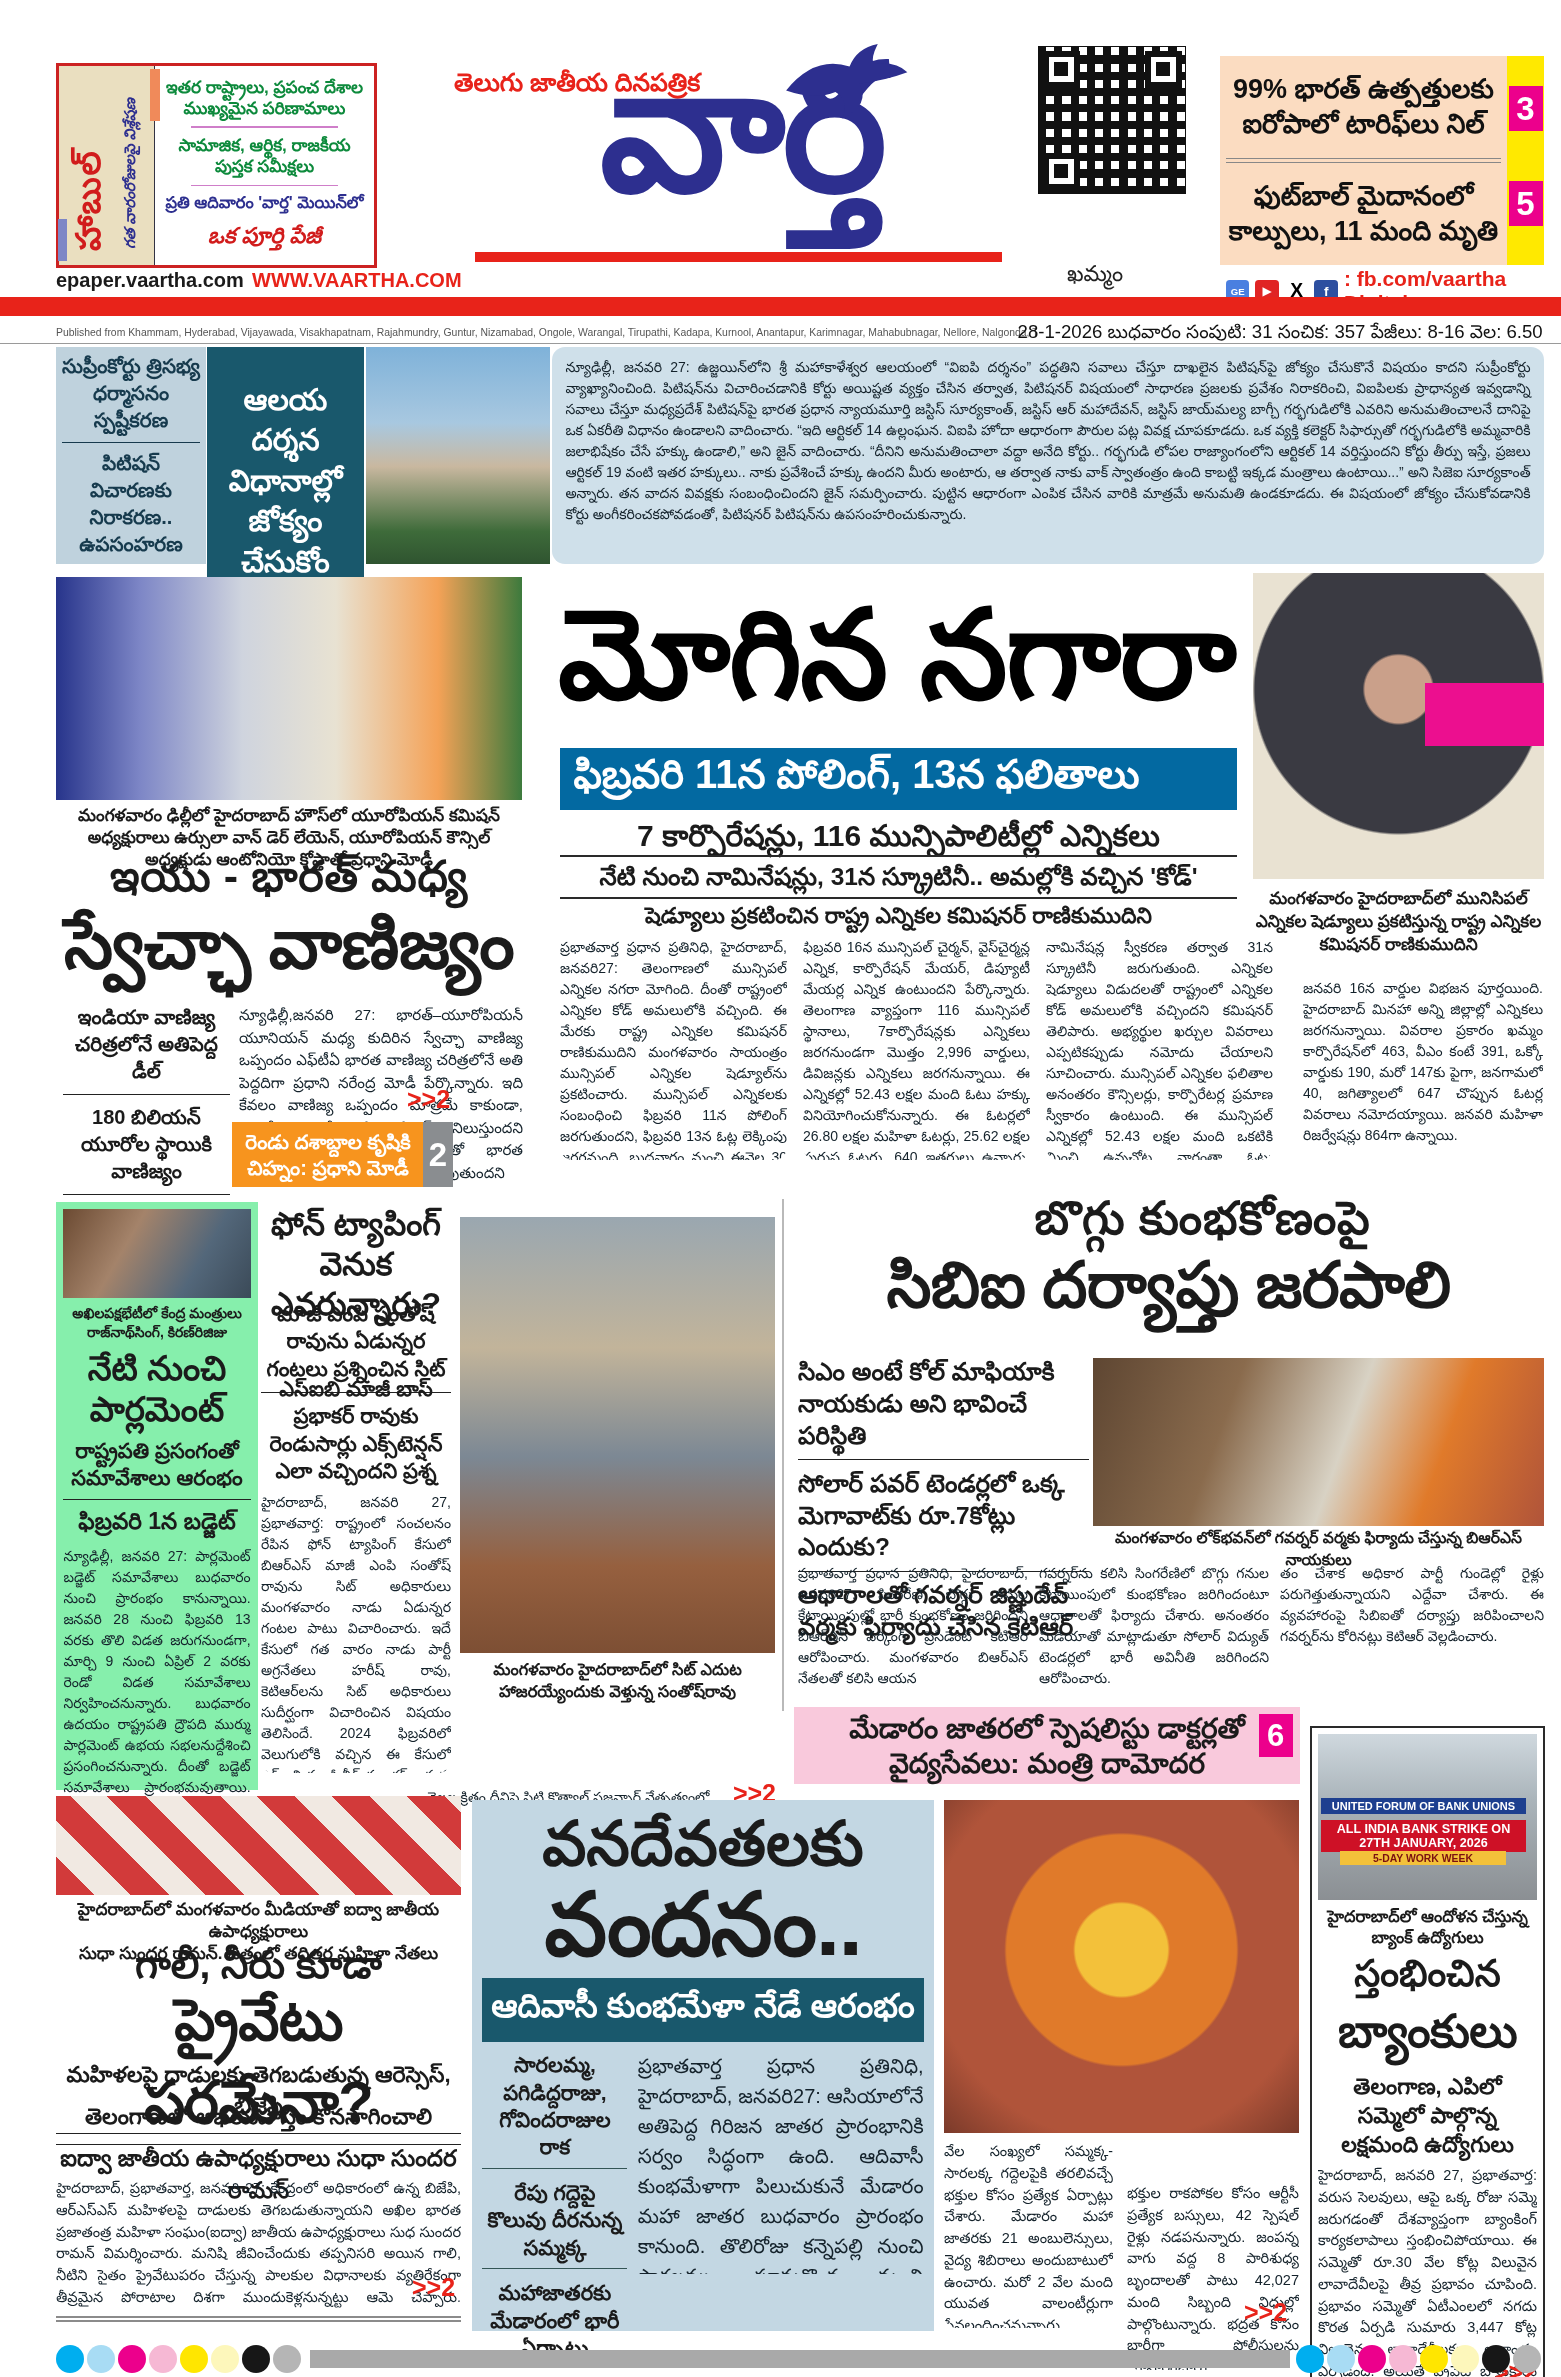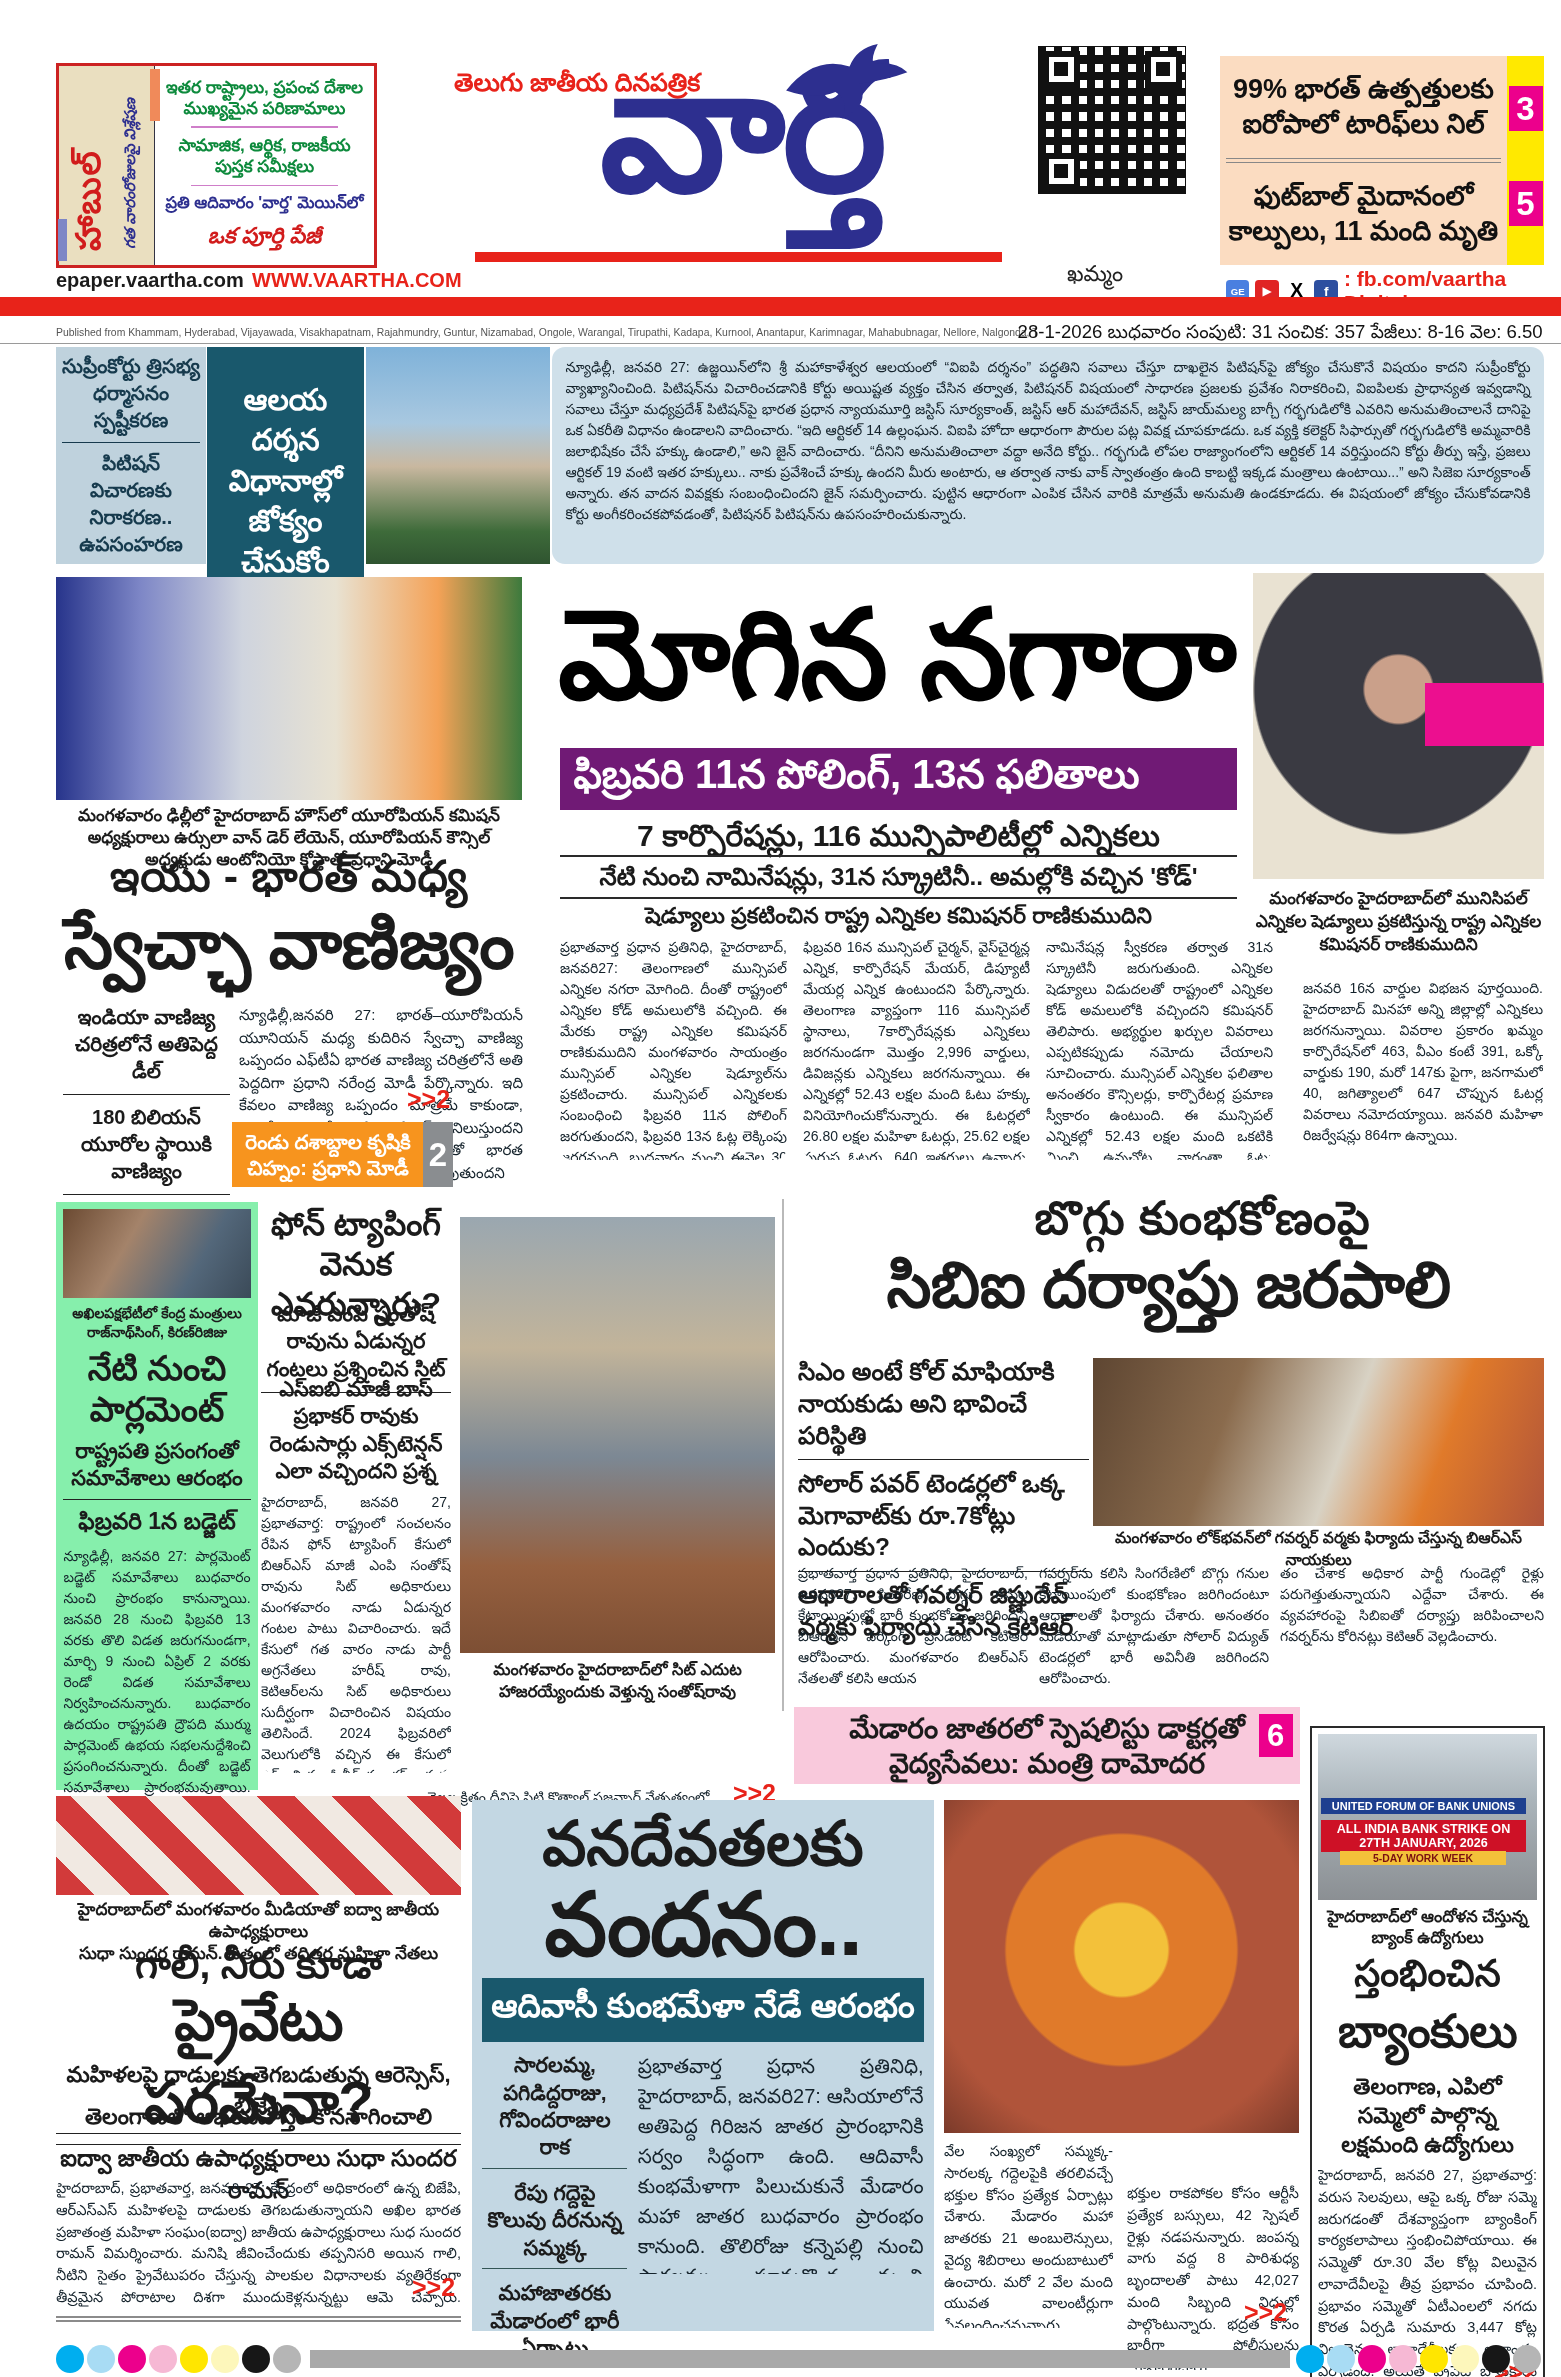--- a/index.html
+++ b/index.html
@@ -75,21 +75,21 @@
   .eu-subcol{left:63px;top:1004px;width:167px;display:flex;flex-direction:column;gap:9px;}
   .eu-sub{font-weight:bold;font-size:20px;line-height:1.35;text-align:center;}
   .eu-sub.rl{border-bottom:1.5px solid #222;padding-bottom:9px;}
   .eu-body{left:239px;top:1004px;width:284px;height:190px;font-size:15px;}
   .eu-more{left:407px;top:1085px;}
   .eu-quote{left:232px;top:1122px;width:192px;height:65px;background:#f7941e;color:#fff;display:flex;align-items:center;
             justify-content:center;font-weight:bold;font-size:20px;line-height:1.3;text-align:center;padding:3px;box-sizing:border-box;}
   .eu-quote-badge{left:423px;top:1122px;width:30px;height:65px;background:#8a8d90;color:#fff;display:flex;align-items:center;
             justify-content:center;font-weight:bold;font-size:33px;}
   .el-head{left:558px;top:580px;width:987px;font-size:125px;font-weight:bold;letter-spacing:-1.5px;line-height:1.2;color:#000;}
-  .el-strap{left:560px;top:748px;width:677px;height:62px;background:#701a75;color:#fff;display:flex;align-items:center;
+  .el-strap{left:560px;top:748px;width:677px;height:62px;background:#0369a1;color:#fff;display:flex;align-items:center;
             padding-left:13.4px;font-weight:bold;font-size:40px;box-sizing:border-box;}
   .el-deck1{left:560px;top:819px;width:677px;font-size:30px;font-weight:bold;text-align:center;}
   .el-deck2{left:560px;top:863px;width:677px;font-size:24.5px;font-weight:bold;text-align:center;}
   .el-deck3{left:560px;top:903px;width:677px;font-size:22px;font-weight:bold;text-align:center;}
   .el-col{top:937px;width:227px;height:223px;font-size:14px;}
   .portrait{left:1253px;top:573px;width:291px;height:306px;background:
       radial-gradient(circle at 50% 38%,#caa08a 0 14%,#3a3a42 15% 60%,#e9e2d2 61%);}
   .portrait-pink{left:1425px;top:683px;width:119px;height:63px;background:#ec0f8f;}
   .portrait-cap{left:1253px;top:888px;width:291px;font-size:17px;font-weight:bold;text-align:center;line-height:1.35;}
   .el-col4{left:1303px;top:978px;width:240px;height:181px;font-size:14px;}

